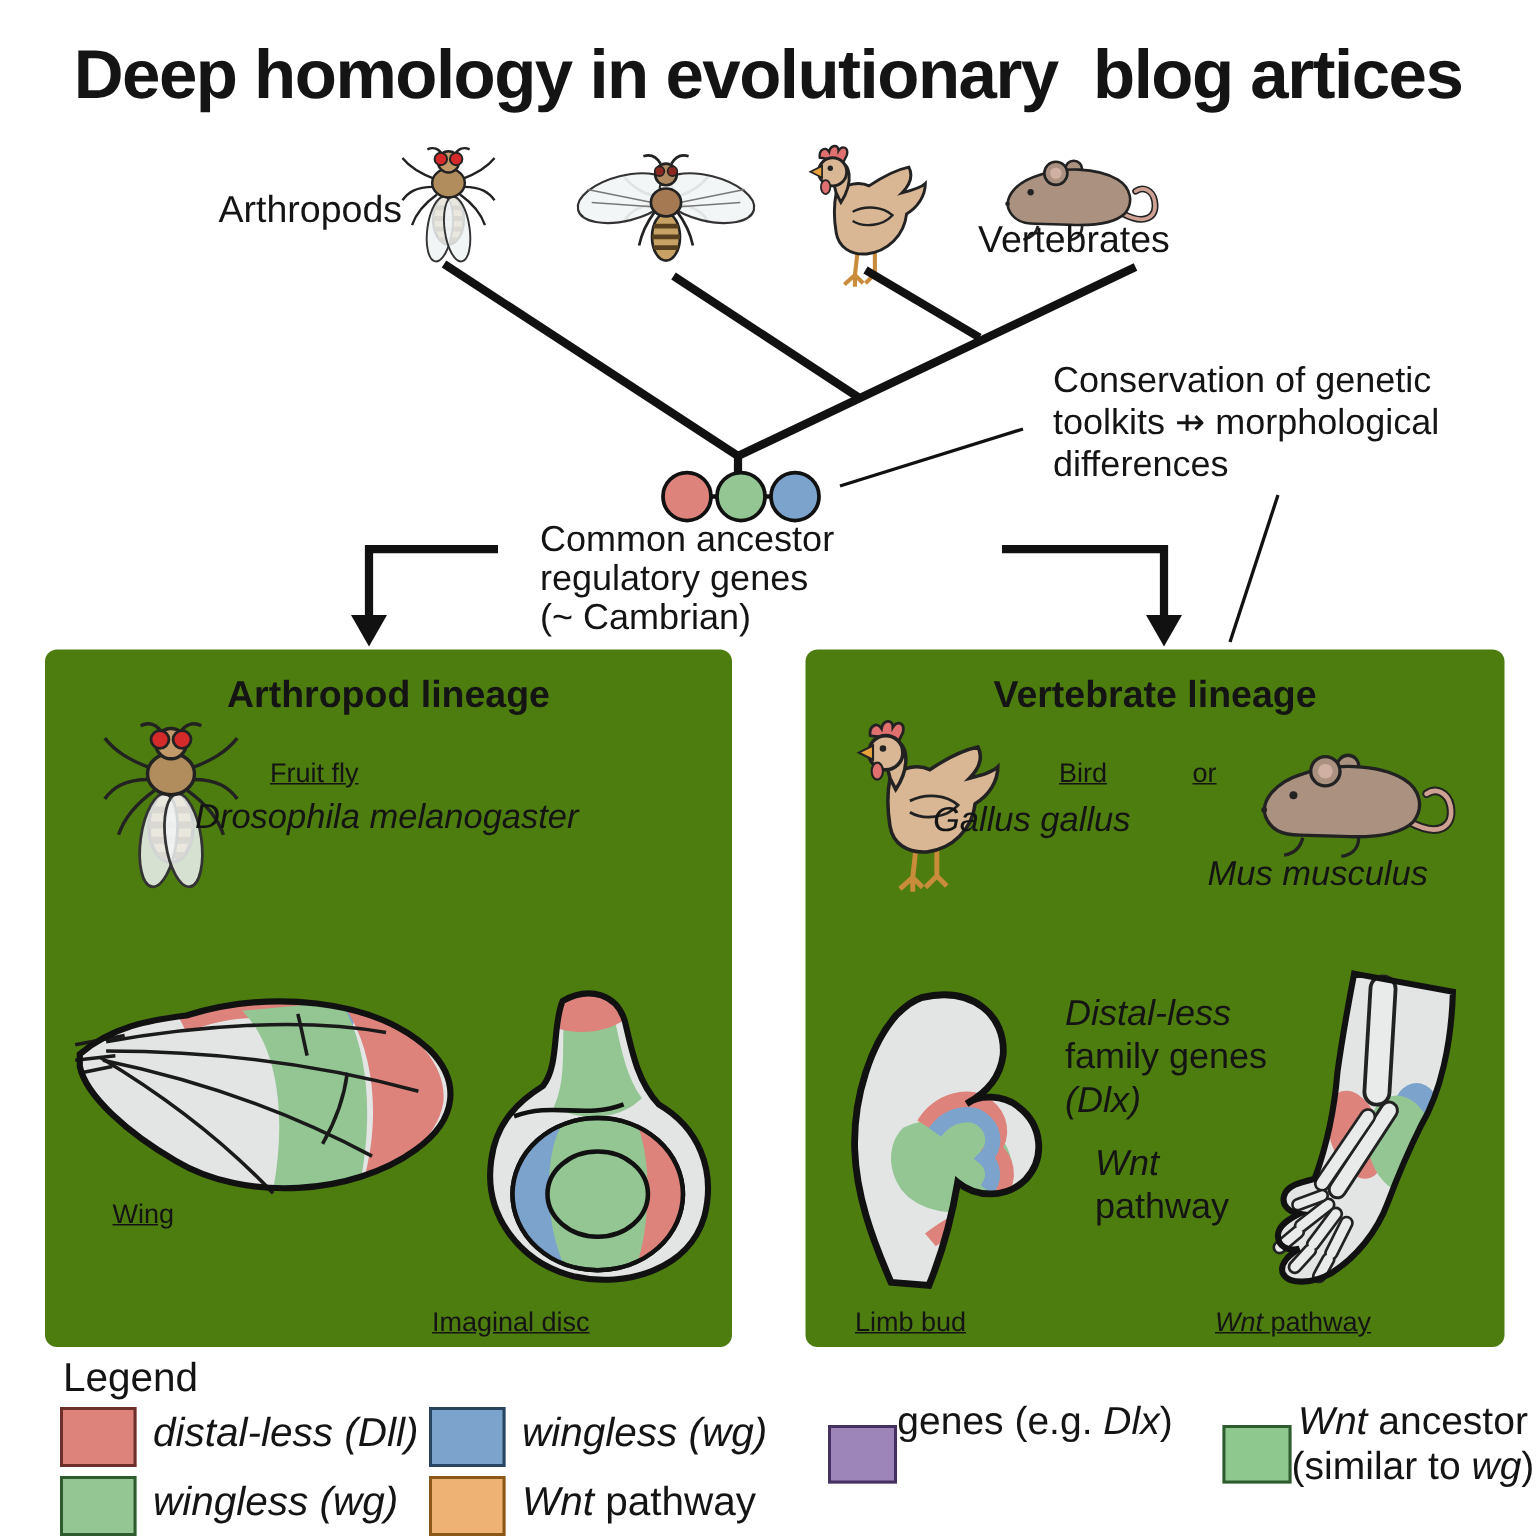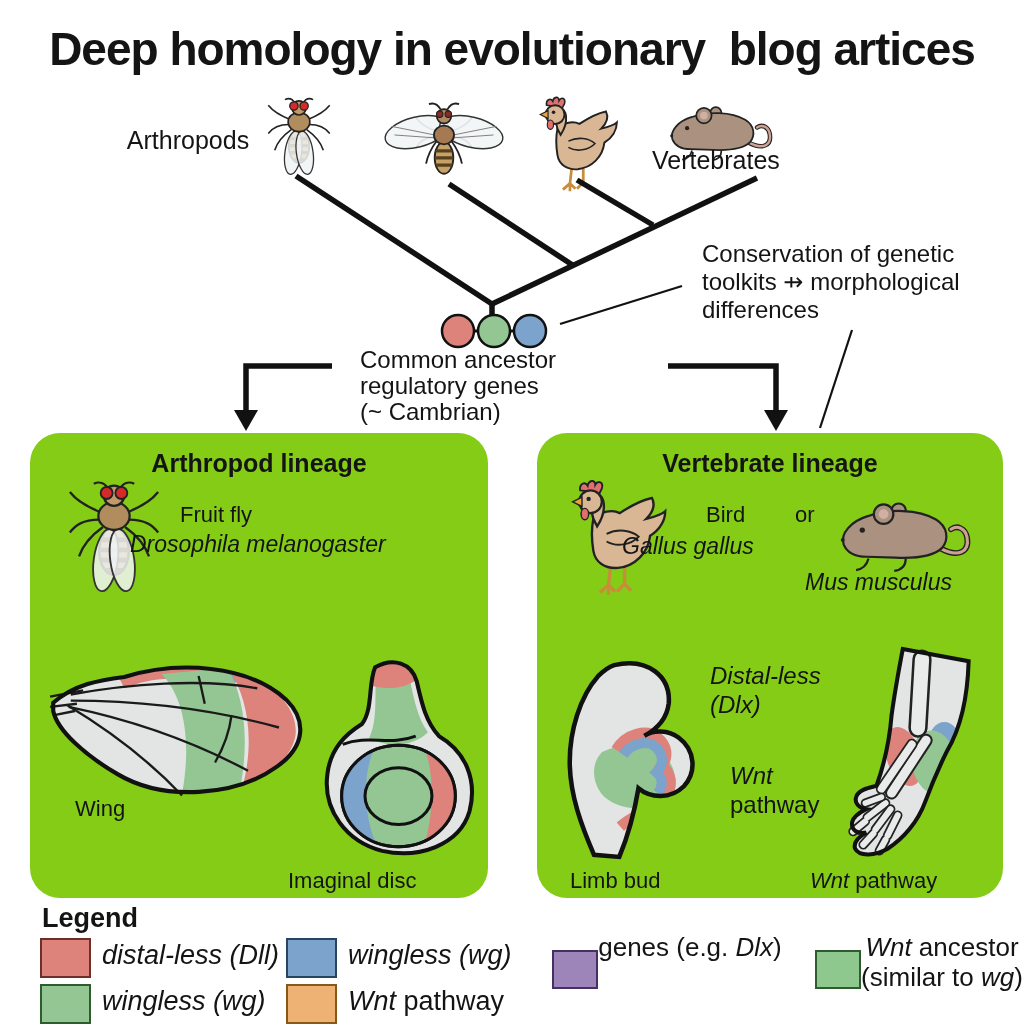--- a/index.html
+++ b/index.html
@@ -1,30 +1,30 @@
 <!DOCTYPE html>
 <html><head>
 <meta charset="utf-8">
 <style>
   html,body{margin:0;padding:0;background:#ffffff;}
   body{font-family:"Liberation Sans","DejaVu Sans",sans-serif;color:#141414;}
   #canvas{position:relative;width:1024px;height:1024px;background:#ffffff;overflow:hidden;}
   .abs{position:absolute;}
   .center{text-align:left;}
-  .right{text-align:center;}
+  .right{text-align:right;}
   .it{font-style:italic;}
   .title{top:22px;left:0;width:1024px;text-align:center;font-size:46px;font-weight:bold;letter-spacing:-1px;white-space:pre-wrap;}
   .sp-label{font-size:25px;}
   .note{font-size:24px;line-height:28px;}
-  .panel{background:#84cc16;border-radius:30px;}
+  .panel{background:#4d7c0f;border-radius:8px;}
   .panel-title{font-size:25px;font-weight:bold;width:100%;text-align:center;}
-  .ptext{font-size:22px;line-height:28px;}
+  .ptext{font-size:18px;line-height:28px;text-decoration:underline;}
   .pspecies{font-size:23px;font-style:italic;}
   .anno{font-size:24px;line-height:29px;}
-  .legend-title{font-size:27px;font-weight:bold;text-align:right;}
+  .legend-title{font-size:27px;font-weight:normal;text-align:right;}
   .legend-label{font-size:27px;}
   .legend-label2{font-size:26px;line-height:30px;text-align:center;}
   .swatch{border-style:solid;border-width:2.5px;}
   svg{display:block;}
   .overlay{left:0;top:0;pointer-events:none;}
   .overlay line,.overlay path{stroke:#111;}
   .overlay polygon{fill:#111;}
 </style>
 </head>
 <body>
@@ -290,20 +290,21 @@
         <path d="M46,96 C72,84 102,90 113,106 C123,122 117,140 100,148 C81,156 56,151 45,137 C35,123 36,106 46,96 Z" fill="#93c693"></path>
         <path d="M60,94 C70,78 90,73 101,82 C110,89 112,101 105,110 C114,116 117,129 109,139 C98,152 78,158 64,170" fill="none" stroke="#dd837c" stroke-width="11"></path>
         <path d="M67,99 C76,86 92,84 100,92 C107,99 107,109 100,116 C106,121 107,130 101,137" fill="none" stroke="#7ba3cb" stroke-width="10"></path>
       </g>
       <path d="M58,10 C92,2 114,22 112,48 C110,64 99,74 88,80 C96,74 112,74 122,82 C138,94 140,116 127,130 C114,143 94,142 82,132 C78,156 72,178 63,200 L38,198 C25,168 15,140 14,110 C13,75 25,40 42,21 C47,16 52,12 58,10 Z" fill="none" stroke="#111" stroke-width="4.5"></path>
     </svg>
     <div class="abs ptext center" style="left:33px;top:434px;width:160px">Limb bud</div>
 
     <div class="abs anno center" style="left:173px;top:228px;width:180px">
       <div class="it">Distal-less</div>
+      <div>family genes</div>
       <div class="it">(Dlx)</div>
     </div>
 
     <div class="abs anno center" style="left:193px;top:328px;width:120px">
       <div class="it">Wnt</div>
       <div>pathway</div>
     </div>
 
     <svg class="abs" style="left:308px;top:210px" width="152" height="228" viewBox="0 0 150 225">
       <defs>

